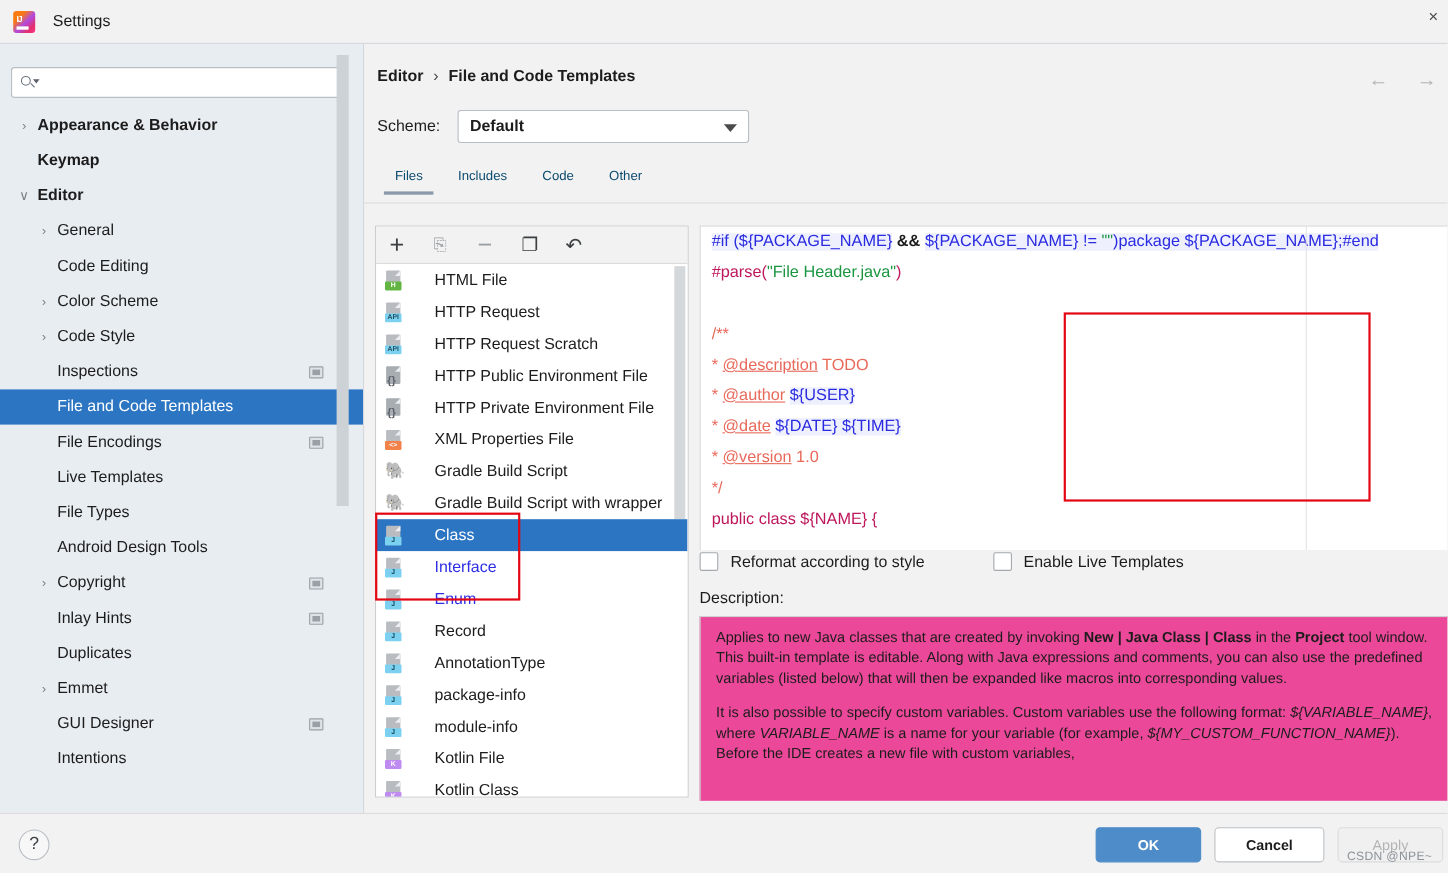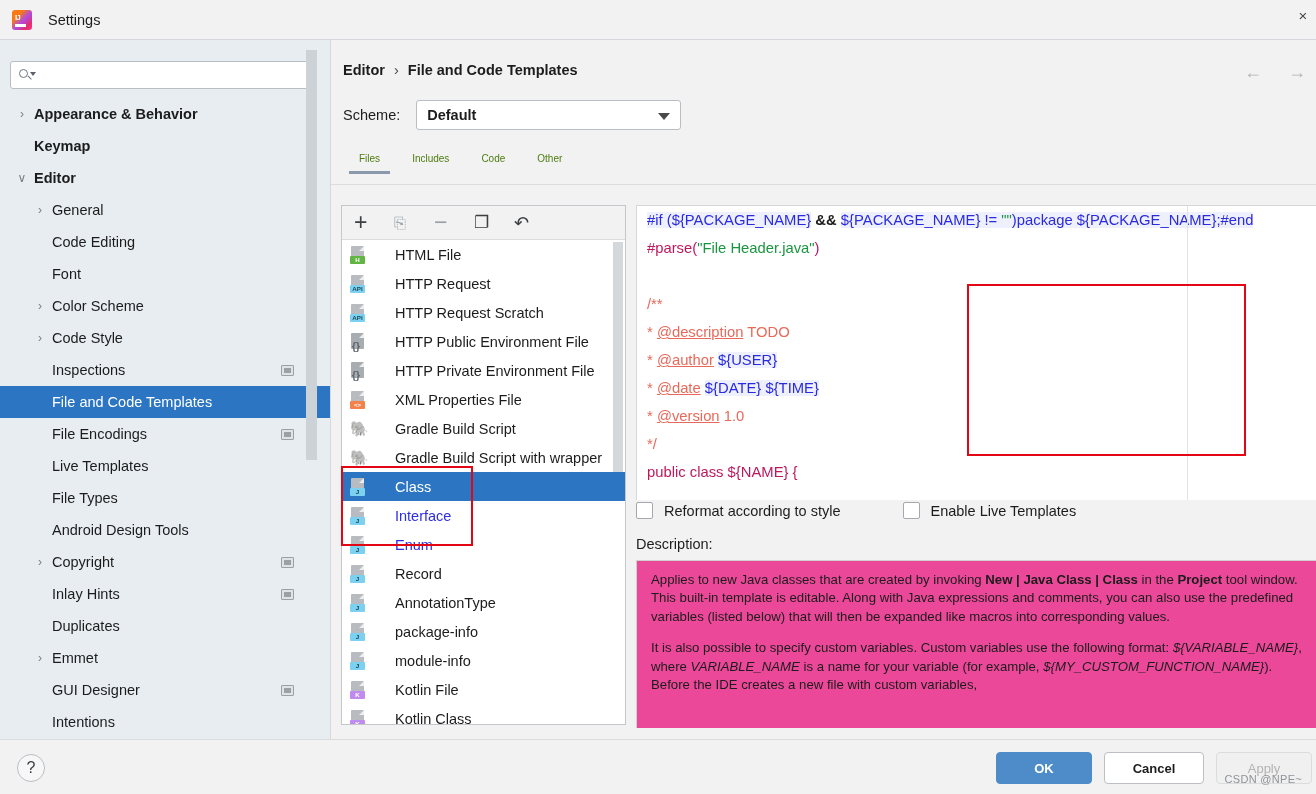--- a/index.html
+++ b/index.html
@@ -94,21 +94,21 @@
     margin-left: 16px; width: 265px; height: 30px; background: #fff; border: 1px solid #b9bec4;
     border-radius: 3px; display: flex; align-items: center; padding: 0 10px;
     font-size: 14.5px; font-weight: bold; color: #1c1c1c; position: relative;
   }
   .scheme-select .chev {
     position: absolute; right: 10px; top: 12px; width: 0; height: 0;
     border-left: 6px solid transparent; border-right: 6px solid transparent; border-top: 7px solid #4a4a4a;
   }
 
   .tabs { position: absolute; left: 12px; top: 107px; display: flex; gap: 0px; }
-  .tab { font-size: 10px; color: #4d7c0f; padding: 6px 16px 10px 16px; position: relative; }
+  .tab { font-size: 12px; color: #0c4a6e; padding: 6px 16px 10px 16px; position: relative; }
   .tab.active::after {
     content: ""; position: absolute; left: 6px; right: 6px; bottom: 0; height: 3px; background: #8a99ab;
   }
   .tabs-rule { position: absolute; left: 0; right: 0; top: 144px; height: 1px; background: #dcdcdc; }
 
   
   .list-wrap { position: absolute; left: 10px; top: 165px; width: 285px; height: 520px;
     border: 1px solid #c4c8cc; background: #fff; }
   .list-toolbar { height: 34px; background: #f2f2f2; border-bottom: 1px solid #dcdcdc;
     display: flex; align-items: center; gap: 20px; padding-left: 12px; }
@@ -241,24 +241,20 @@
           </div>
           <div class="tree-row depth1">
             <span class="arrow">›</span>
             <span class="lbl">General</span>
           </div>
           <div class="tree-row depth1">
             <span class="arrow blank">&nbsp;</span>
             <span class="lbl">Code Editing</span>
           </div>
           <div class="tree-row depth1">
-            <span class="arrow blank">&nbsp;</span>
-            <span class="lbl">Font</span>
-          </div>
-          <div class="tree-row depth1">
             <span class="arrow">›</span>
             <span class="lbl">Color Scheme</span>
           </div>
           <div class="tree-row depth1">
             <span class="arrow">›</span>
             <span class="lbl">Code Style</span>
           </div>
           <div class="tree-row depth1">
             <span class="arrow blank">&nbsp;</span>
             <span class="lbl">Inspections</span>

